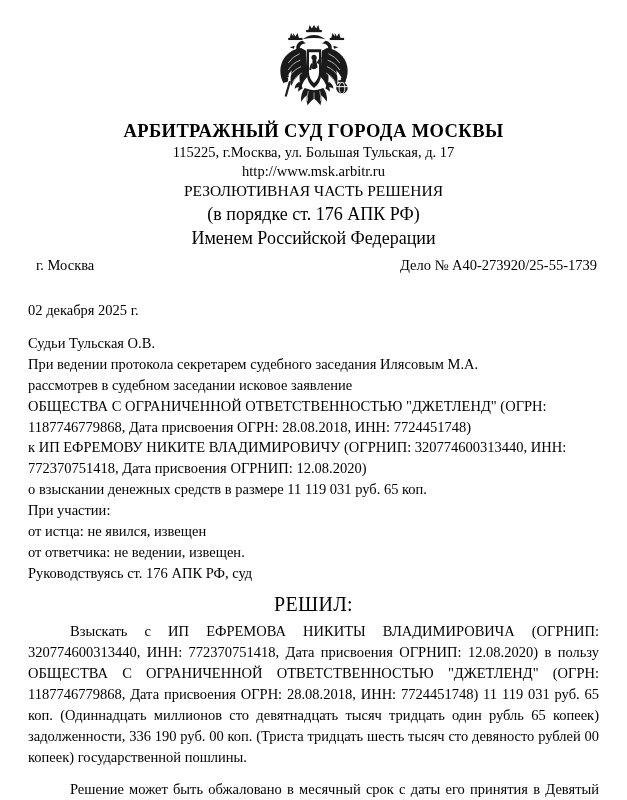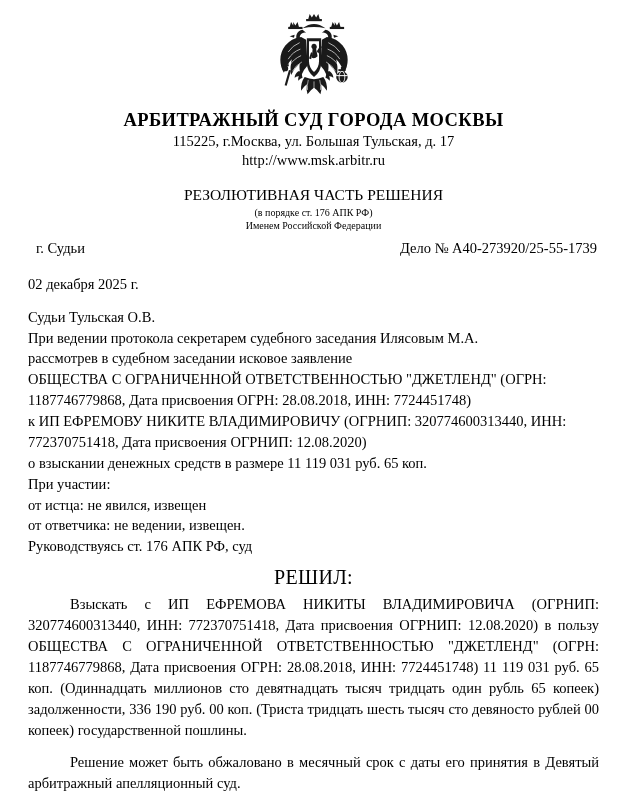--- a/index.html
+++ b/index.html
@@ -12,21 +12,21 @@
     height: 800px;
     font-family: "Liberation Serif", "DejaVu Serif", serif;
     color: #000000;
     overflow: hidden;
     position: relative;
   }
   .page {
     width: 627px;
     height: 800px;
     box-sizing: border-box;
-    padding: 0 28px;
+    padding: 11px 28px;
     position: relative;
     border-radius: 21px;
   }
 
   
   .emblem-wrap {
     width: 100%;
     display: flex;
     justify-content: center;
     padding-top: 11px;
@@ -50,42 +50,42 @@
     white-space: nowrap;
   }
   .court-address,
   .court-url {
     font-size: 14.5px;
     line-height: 1.33;
   }
   .doc-kind {
     font-size: 15.5px;
     line-height: 1.34;
-    margin-top: 15px;
+    margin-top: 0;
   }
   .doc-order,
   .doc-name-of {
-    font-size: 10px;
+    font-size: 18px;
     line-height: 1.34;
   }
 
   
   .meta-row {
     display: flex;
     justify-content: space-between;
     align-items: baseline;
     font-size: 14.5px;
     margin-top: 7px;
   }
   .meta-city { padding-left: 8px; }
   .meta-case { padding-right: 2px; white-space: nowrap; }
 
   .meta-date {
     font-size: 14.5px;
-    margin-top: 19px;
+    margin-top: 28px;
   }
 
   
   .body {
     margin-top: 14px;
   }
   .line {
     font-size: 14.5px;
     line-height: 1.44;
     text-align: left;
@@ -196,21 +196,21 @@
   <div class="header">
     <div class="court-title">АРБИТРАЖНЫЙ СУД ГОРОДА МОСКВЫ</div>
     <div class="court-address">115225, г.Москва, ул. Большая Тульская, д. 17</div>
     <div class="court-url">http://www.msk.arbitr.ru</div>
     <div class="doc-kind">РЕЗОЛЮТИВНАЯ ЧАСТЬ РЕШЕНИЯ</div>
     <div class="doc-order">(в порядке ст. 176 АПК РФ)</div>
     <div class="doc-name-of">Именем Российской Федерации</div>
   </div>
 
   <div class="meta-row">
-    <div class="meta-city">г. Судьи</div>
+    <div class="meta-city">г. Москва</div>
     <div class="meta-case">Дело № А40-273920/25-55-1739</div>
   </div>
   <div class="meta-date">02 декабря 2025 г.</div>
 
   <div class="body">
     <div class="line">Судьи Тульская О.В.</div>
     <div class="line">При ведении протокола секретарем судебного заседания Илясовым М.А.</div>
     <div class="line">рассмотрев в судебном заседании исковое заявление</div>
 
     <div class="line justify">ОБЩЕСТВА С ОГРАНИЧЕННОЙ ОТВЕТСТВЕННОСТЬЮ "ДЖЕТЛЕНД" (ОГРН:</div>

